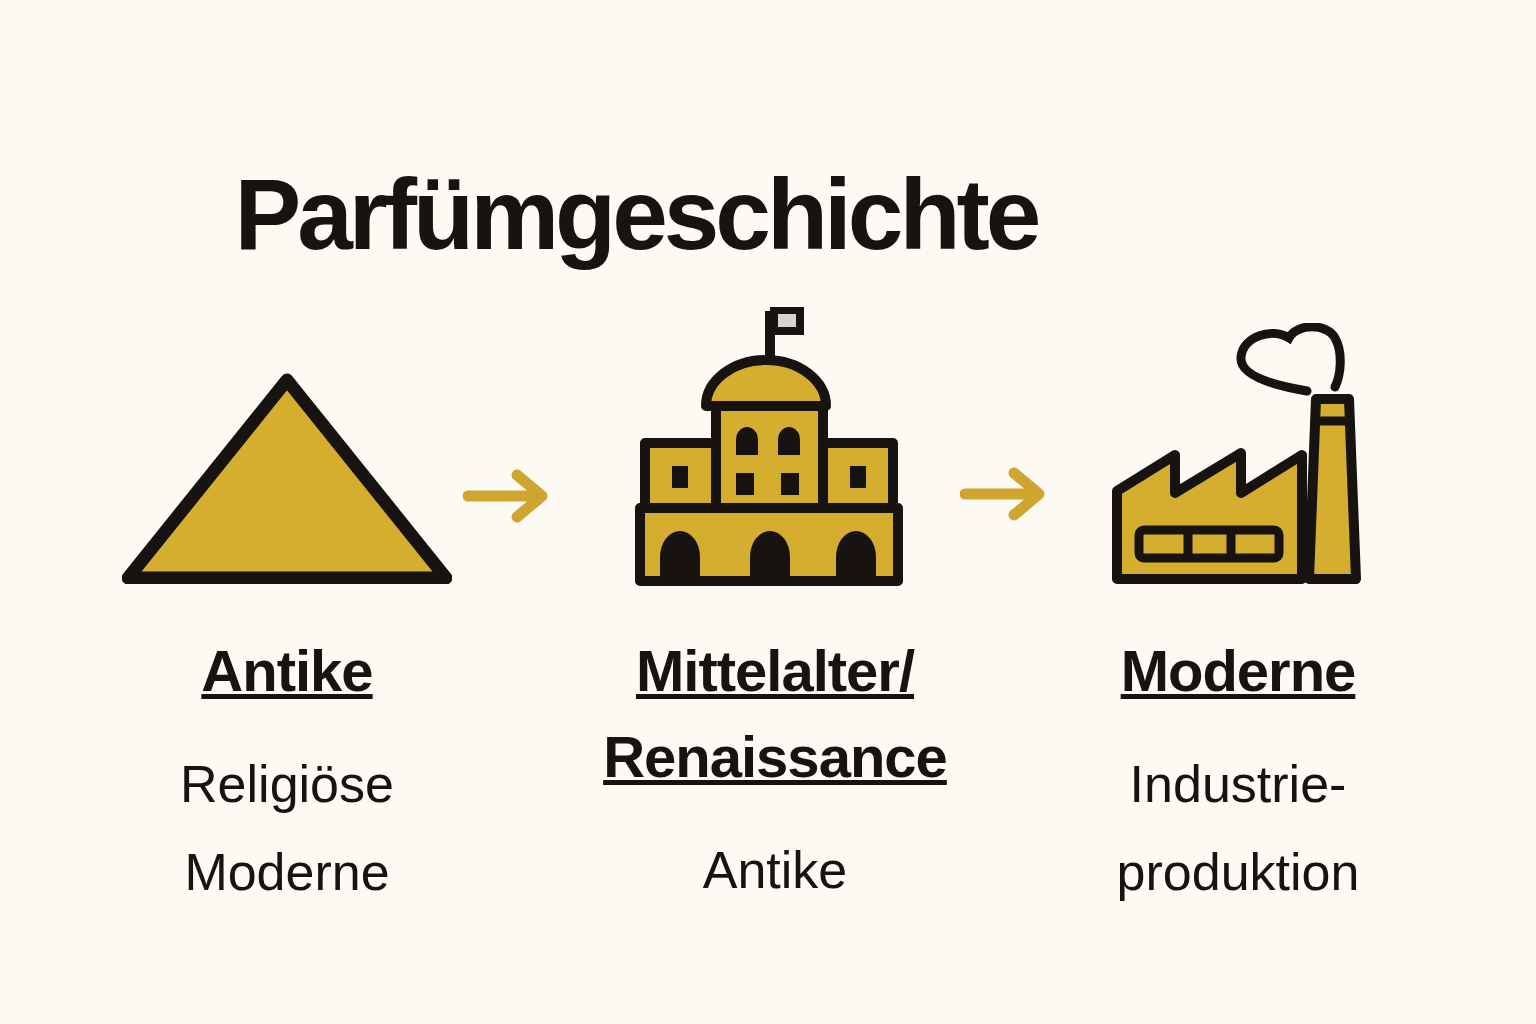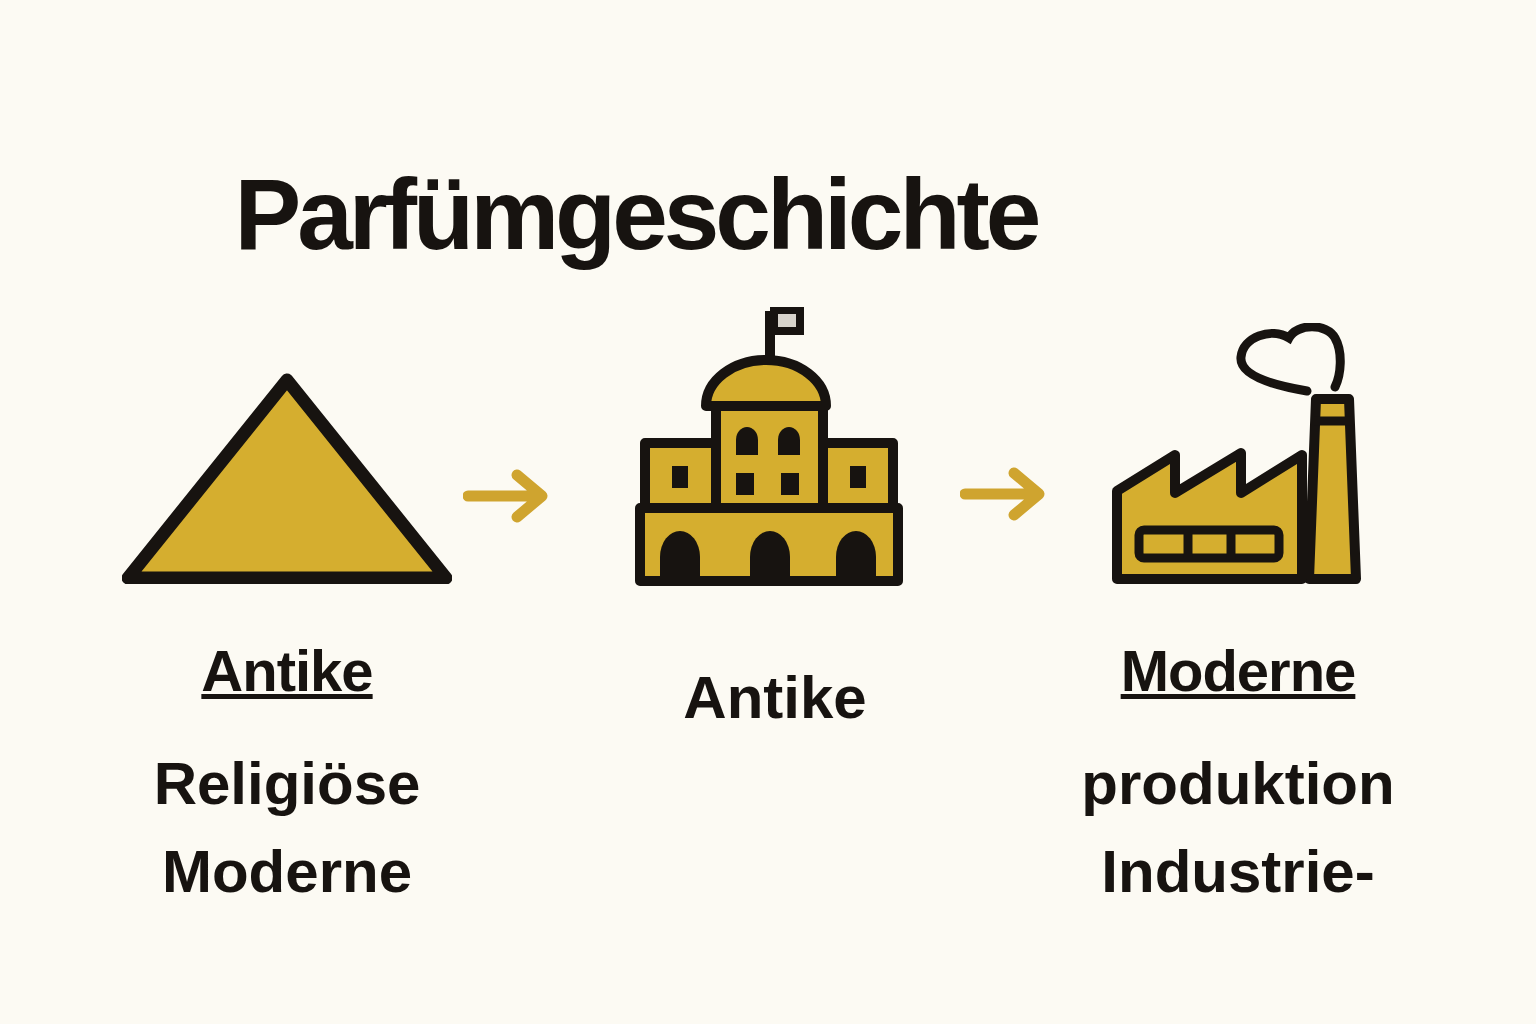--- a/index.html
+++ b/index.html
@@ -31,21 +31,21 @@
   .stage-text-1{left:77px;width:420px;}
   .stage-text-2{left:565px;width:420px;}
   .stage-text-3{left:1033px;width:410px;}
   .stage-heading{
     font-size:58px;font-weight:700;letter-spacing:-1px;
     line-height:86px;
     text-decoration:underline;
   }
   .stage-subtitle{
     margin-top:26px;
-    font-size:60px;font-weight:700;letter-spacing:0;
+    font-size:52px;font-weight:400;letter-spacing:0;
     line-height:88px;
   }
   svg{display:block;width:100%;height:100%;}
 </style>
 </head>
 <body>
 
 <div class="canvas">
 
   <h1 class="title">Parfümgeschichte</h1>
@@ -120,28 +120,32 @@
     <div class="stage-heading">
       <div>Antike</div>
     </div>
     <div class="stage-subtitle">
       <div>Religiöse</div>
       <div>Moderne</div>
     </div>
   </div>
 
   <div class="stage-text stage-text-2">
+    <div class="stage-heading">
+      <div>Mittelalter/</div>
+      <div>Renaissance</div>
+    </div>
     <div class="stage-subtitle">
       <div>Antike</div>
     </div>
   </div>
 
   <div class="stage-text stage-text-3">
     <div class="stage-heading">
       <div>Moderne</div>
     </div>
     <div class="stage-subtitle">
+      <div>Industrie-</div>
       <div>produktion</div>
-      <div>Industrie-</div>
     </div>
   </div>
 
 </div>
 
 </body></html>

